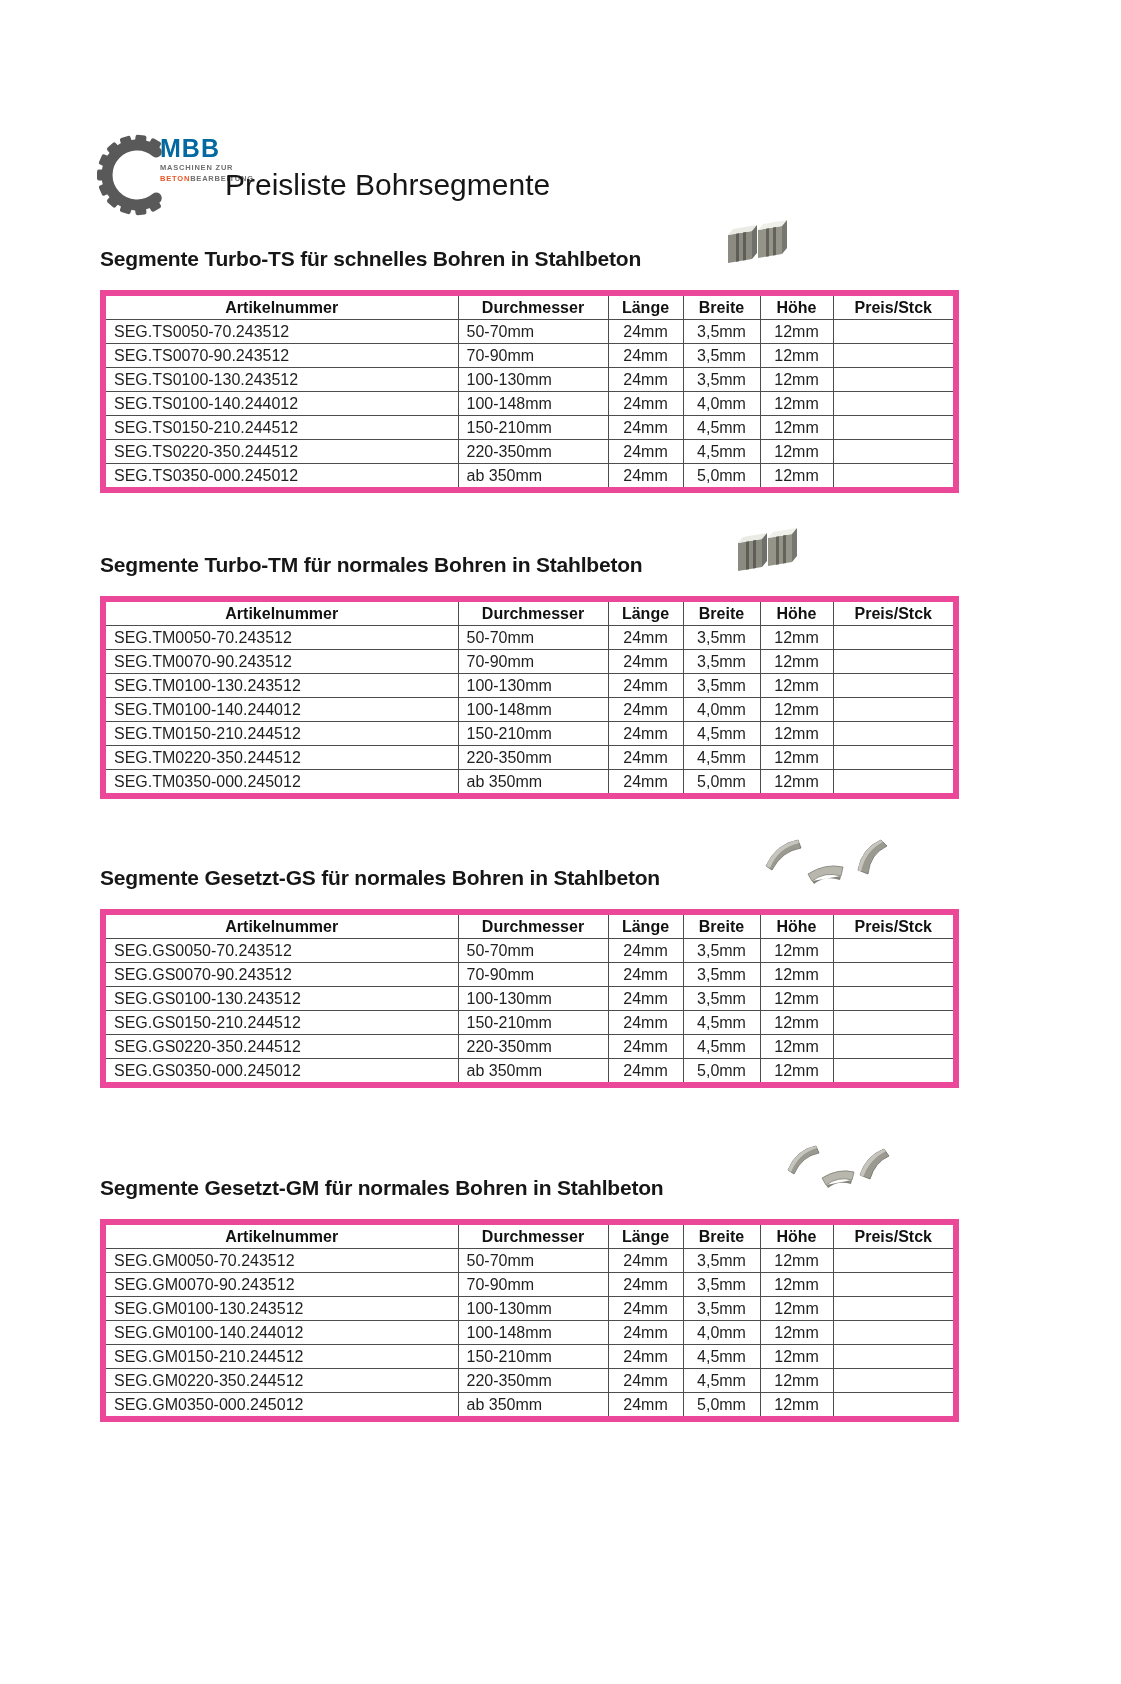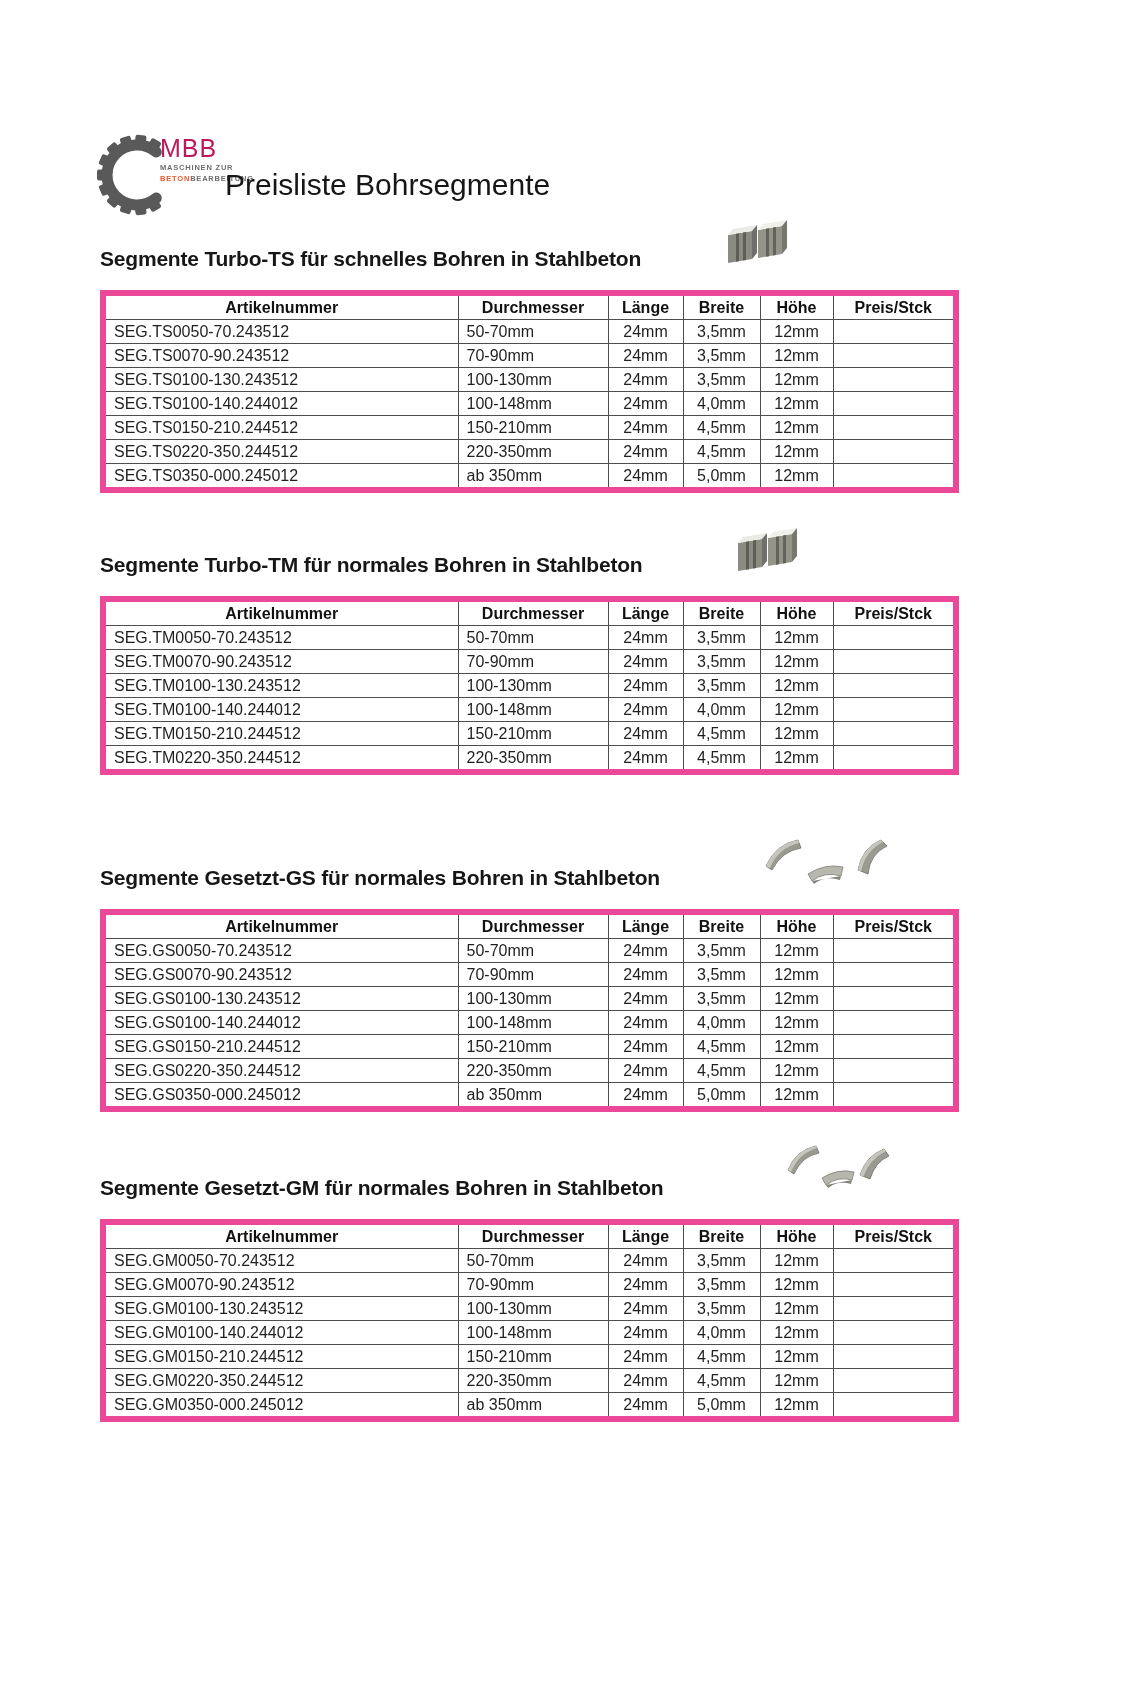--- a/index.html
+++ b/index.html
@@ -8,21 +8,21 @@
     width:1121px;height:1684px;
     background:#ffffff;
     font-family:"Liberation Sans", sans-serif;
     color:#1f1f1f;
     overflow:hidden;
   }
   
   .logo{position:absolute;left:96px;top:128px;width:130px;height:100px;}
   .logo svg{position:absolute;left:0;top:0;}
   .logo-text{position:absolute;left:64px;top:8px;line-height:1;}
-  .logo-abbr{font-size:25px;font-weight:normal;color:#be185d;letter-spacing:1px;}
+  .logo-abbr{font-size:25px;font-weight:bold;color:#0369a1;letter-spacing:1px;}
   .logo-sub{font-size:7.5px;font-weight:bold;color:#6e6e6e;letter-spacing:.8px;margin-top:3px;}
   .logo-sub .accent{color:#E85826;}
   
   .doc-title{position:absolute;left:225px;top:168px;margin:0;font-size:30px;font-weight:400;color:#161616;}
   
   .section{position:absolute;left:100px;width:862px;}
   .section h2{margin:0 0 19px 0;font-size:21px;font-weight:700;color:#161616;letter-spacing:-.2px;white-space:nowrap;}
   .seg-photo{position:absolute;}
   
   table{border-collapse:collapse;table-layout:fixed;width:853px;border:6px solid #ec4899;}
@@ -210,20 +210,28 @@
             <td class="al-center"></td>
           </tr>
           <tr>
             <td class="al-left">SEG.TM0220-350.244512</td>
             <td class="al-left">220-350mm</td>
             <td class="al-center">24mm</td>
             <td class="al-center">4,5mm</td>
             <td class="al-center">12mm</td>
             <td class="al-center"></td>
           </tr>
+          <tr>
+            <td class="al-left">SEG.TM0350-000.245012</td>
+            <td class="al-left">ab 350mm</td>
+            <td class="al-center">24mm</td>
+            <td class="al-center">5,0mm</td>
+            <td class="al-center">12mm</td>
+            <td class="al-center"></td>
+          </tr>
         </tbody>
     </table>
   </section>
 
   <section class="section" style="top:866px;">
     <h2>Segmente Gesetzt-GS für normales Bohren in Stahlbeton</h2>
     <table>
       <colgroup>
           <col class="c0">
           <col class="c1">
@@ -261,28 +269,20 @@
           </tr>
           <tr>
             <td class="al-left">SEG.GS0100-130.243512</td>
             <td class="al-left">100-130mm</td>
             <td class="al-center">24mm</td>
             <td class="al-center">3,5mm</td>
             <td class="al-center">12mm</td>
             <td class="al-center"></td>
           </tr>
           <tr>
-            <td class="al-left">SEG.GS0100-140.244012</td>
-            <td class="al-left">100-148mm</td>
-            <td class="al-center">24mm</td>
-            <td class="al-center">4,0mm</td>
-            <td class="al-center">12mm</td>
-            <td class="al-center"></td>
-          </tr>
-          <tr>
             <td class="al-left">SEG.GS0150-210.244512</td>
             <td class="al-left">150-210mm</td>
             <td class="al-center">24mm</td>
             <td class="al-center">4,5mm</td>
             <td class="al-center">12mm</td>
             <td class="al-center"></td>
           </tr>
           <tr>
             <td class="al-left">SEG.GS0220-350.244512</td>
             <td class="al-left">220-350mm</td>

